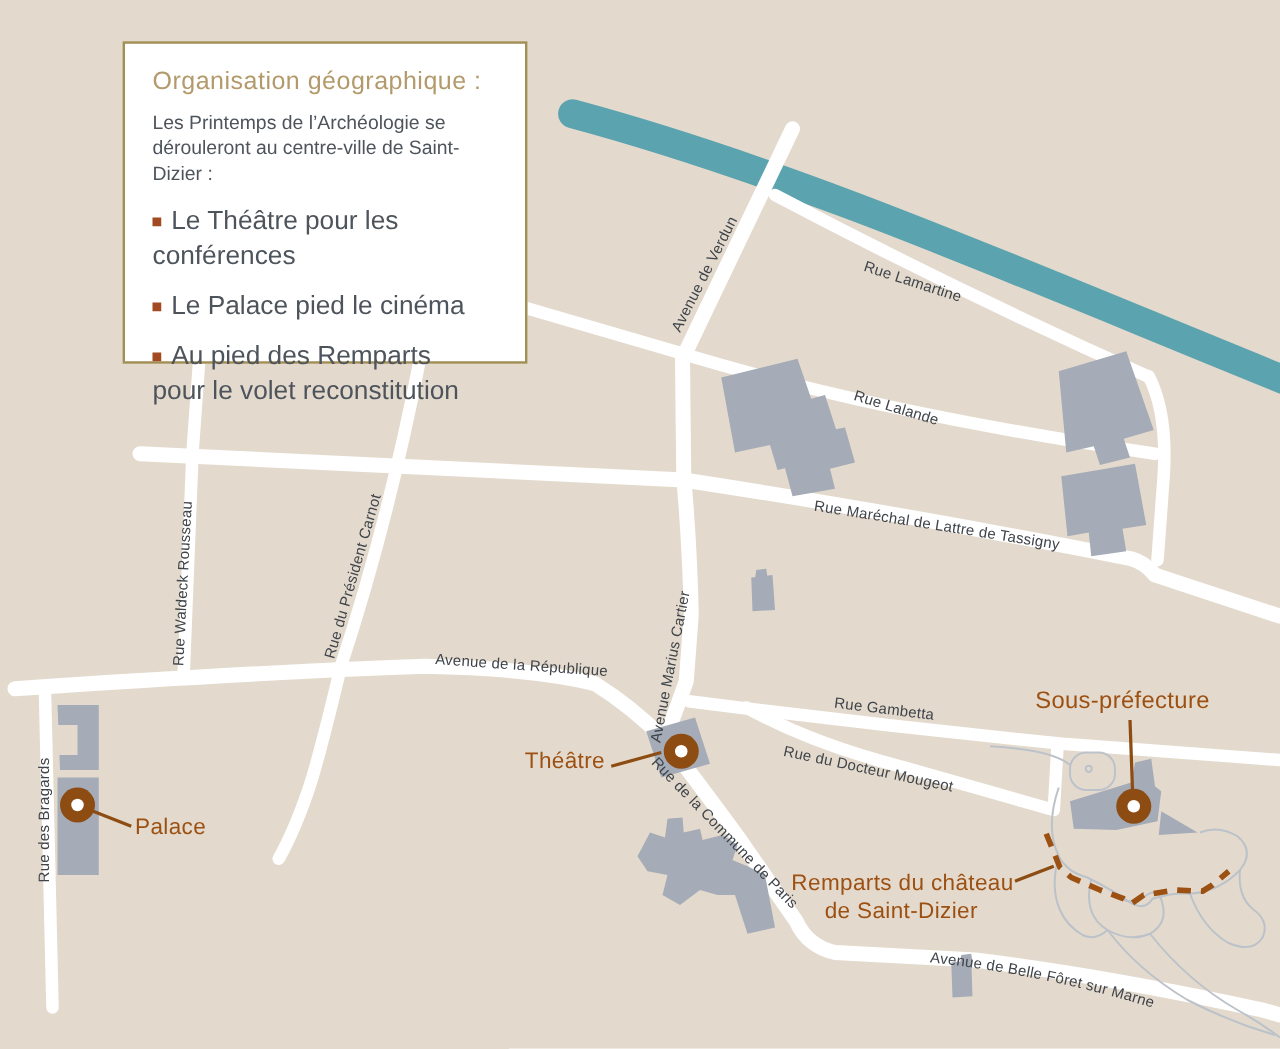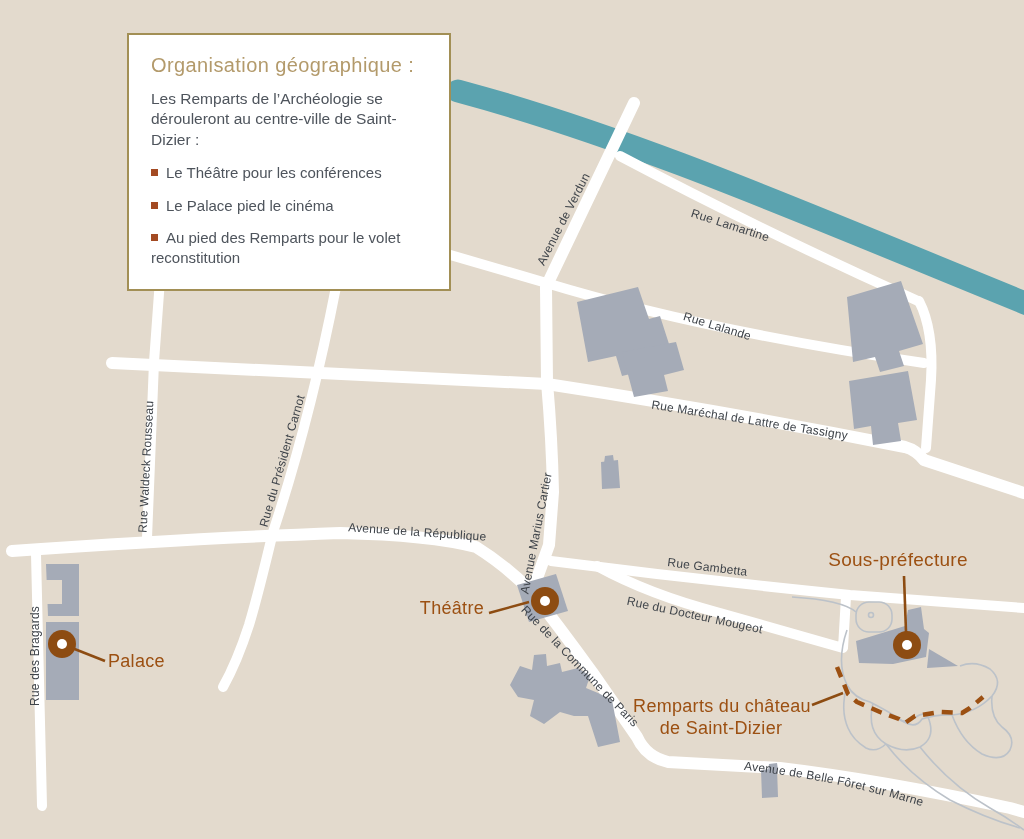--- a/index.html
+++ b/index.html
@@ -20,26 +20,26 @@
   .outl{fill:none;stroke:var(--outline);stroke-width:1.6;stroke-linejoin:round;}
   .dash{fill:none;stroke:var(--rust);stroke-width:4.5;stroke-dasharray:11 8;stroke-linejoin:round;}
   .lead{stroke:var(--marker);stroke-width:2.6;fill:none;}
   .mk{fill:var(--marker);} .mkh{fill:#ffffff;}
   .st{font-size:12px;fill:var(--street_text);text-anchor:middle;letter-spacing:.2px;}
   .poi{font-size:18px;fill:var(--rust);text-anchor:middle;letter-spacing:.3px;}
   .poi.big{font-size:19px;}
   .poi.end{text-anchor:end;} .poi.start{text-anchor:start;}
 
   
-  .legend{position:absolute;left:127px;top:33px;width:324px;height:258px;box-sizing:border-box;
+  .legend{position:absolute;left:98px;top:33px;width:324px;height:258px;box-sizing:border-box;
           background:#ffffff;border:2px solid var(--legend_border);padding:19px 22px 0 22px;}
   .legend h1{margin:0 0 12px 0;font-size:20px;font-weight:normal;color:var(--legend_title);letter-spacing:.4px;}
   .legend p{margin:0;font-size:15.5px;line-height:1.32;color:var(--text_dark);}
   .legend ul{list-style:none;margin:0;padding:0;}
-  .legend li{margin-top:13px;font-size:15px;line-height:1.3;color:var(--text_dark);max-width:252px;}
+  .legend li{margin-top:13px;font-size:21px;line-height:1.3;color:var(--text_dark);max-width:252px;}
   .sq{display:inline-block;width:7px;height:7px;background:var(--bullet);margin-right:8px;vertical-align:2px;}
 </style>
 </head>
 <body>
 
 <div class="stage">
 
   <svg width="1024" height="839" viewBox="0 0 1024 839" xmlns="http://www.w3.org/2000/svg">
 
     <path class="river" d="M458,91 C640,140 820,220 1030,305"></path>
@@ -120,21 +120,21 @@
 
     <text class="poi end" x="484" y="614">Théâtre</text>
     <text class="poi start" x="108" y="667">Palace</text>
     <text class="poi big" x="898" y="566">Sous-préfecture</text>
     <text class="poi" x="722" y="712">Remparts du château</text>
     <text class="poi" x="721" y="734">de Saint-Dizier</text>
   </svg>
 
   <div class="legend">
     <h1>Organisation géographique :</h1>
-    <p>Les Remparts de l’Archéologie se dérouleront au centre-ville de Saint-Dizier :</p>
+    <p>Les Printemps de l’Archéologie se dérouleront au centre-ville de Saint-Dizier :</p>
     <ul>
       <li><span class="sq"></span><span>Le Théâtre pour les conférences</span></li>
       <li><span class="sq"></span><span>Le Palace pied le cinéma</span></li>
       <li><span class="sq"></span><span>Au pied des Remparts pour le volet reconstitution</span></li>
     </ul>
   </div>
 
 </div>
 
 </body></html>

